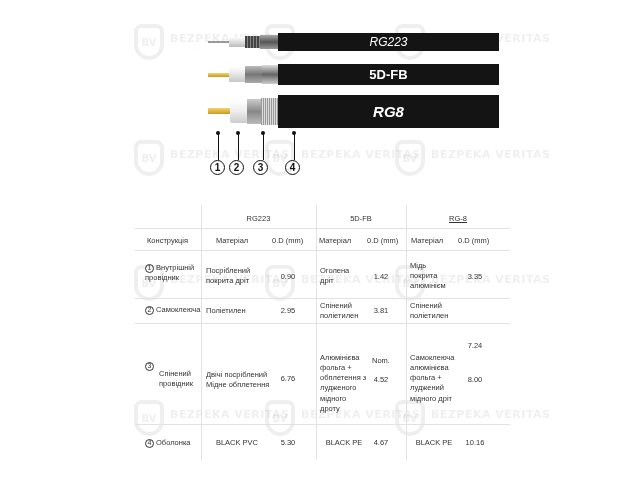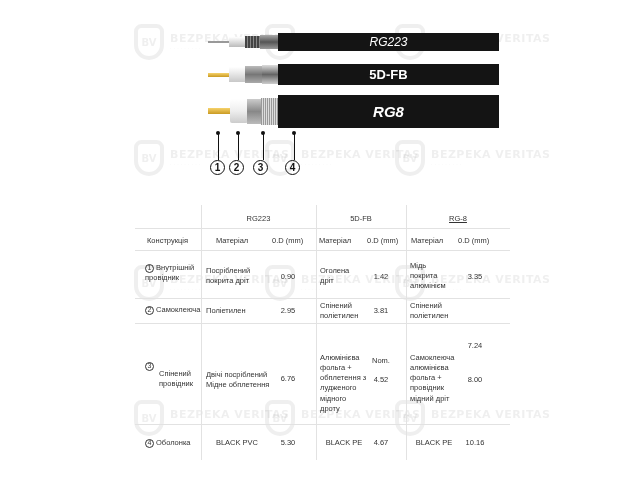--- a/index.html
+++ b/index.html
@@ -170,21 +170,21 @@
   </div>
 
   <div>
     <div class="cell" style="left:145px;top:361px;width:14px;"><span class="circ">3</span></div>
     <div class="cell" style="left:159px;top:369px;width:42px;">Спінений провідник</div>
     <div class="cell" style="left:206px;top:370px;width:66px;">Двічі посріблений Мідне обплетення</div>
     <div class="cell c" style="left:270px;top:374px;width:36px;">6.76</div>
     <div class="cell" style="left:320px;top:353px;width:48px;">Алюмінієва фольга + обплетення з лудженого мідного дроту</div>
     <div class="cell c" style="left:366px;top:356px;width:30px;">Nom.</div>
     <div class="cell c" style="left:366px;top:375px;width:30px;">4.52</div>
-    <div class="cell" style="left:410px;top:353px;width:48px;">Самоклеюча алюмінієва фольга + провідник мідний дріт</div>
+    <div class="cell" style="left:410px;top:353px;width:48px;">Самоклеюча алюмінієва фольга + луджений мідного дріт</div>
     <div class="cell c" style="left:460px;top:375px;width:30px;">8.00</div>
   </div>
 
   <div>
     <div class="cell" style="left:145px;top:438px;width:60px;"><span class="circ">4</span><span>Оболонка</span></div>
     <div class="cell c" style="left:206px;top:438px;width:62px;">BLACK PVC</div>
     <div class="cell c" style="left:270px;top:438px;width:36px;">5.30</div>
     <div class="cell c" style="left:320px;top:438px;width:48px;">BLACK PE</div>
     <div class="cell c" style="left:366px;top:438px;width:30px;">4.67</div>
     <div class="cell c" style="left:410px;top:438px;width:48px;">BLACK PE</div>

